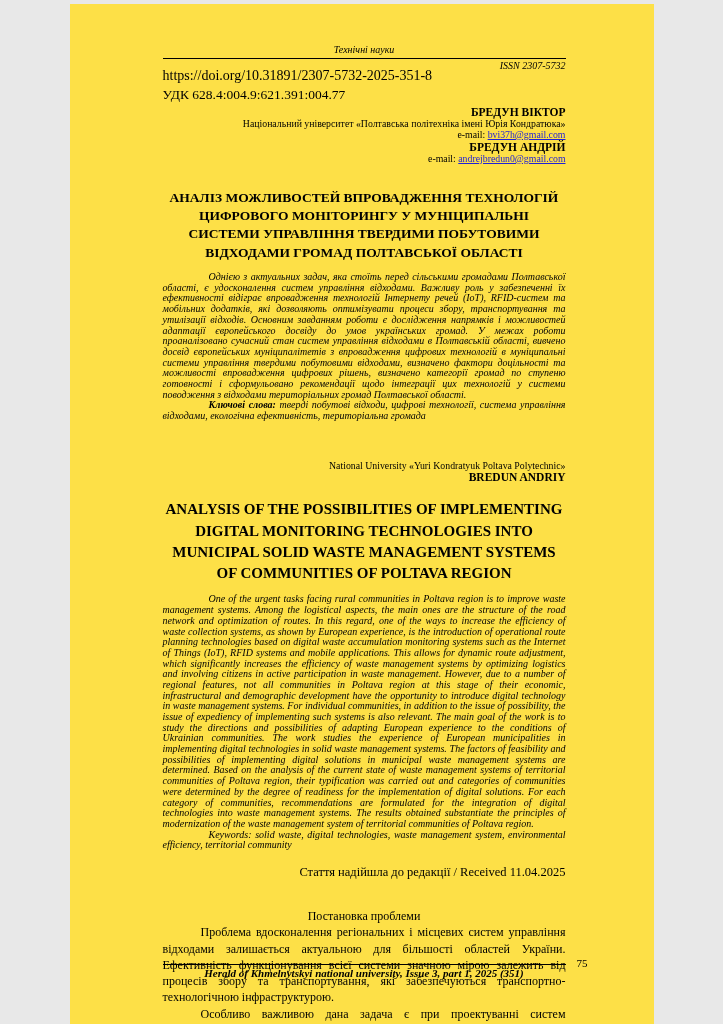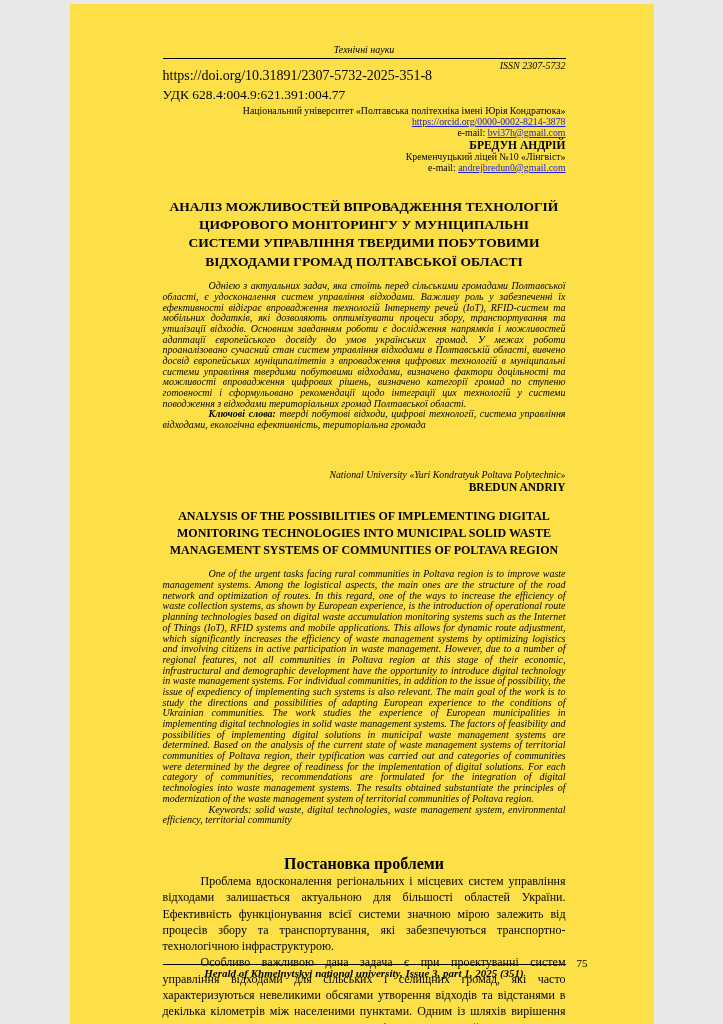--- a/index.html
+++ b/index.html
@@ -25,38 +25,38 @@
   
   .doi { margin-top: 9px; font-size: 14px; }
   .udc { margin-top: 3px; font-size: 13.5px; }
   
   .authors { margin-top: 3px; text-align: right; }
   .author-name { font-size: 11.5px; font-weight: bold; line-height: 1.12; }
   .author-line { font-size: 9.8px; line-height: 1.12; }
   a { text-decoration: underline; cursor: pointer; }
   .authors-en { margin-top: 38px; }
   .authors-en .author-name { line-height: 1.2; }
-  .authors-en .author-line { line-height: 1.2; font-style: italic; }
+  .authors-en .author-line { line-height: 1.2; }
   
   .title-uk {
     margin-top: 24px; text-align: center;
     font-size: 13.5px; font-weight: bold; line-height: 1.36;
   }
   .title-en {
     margin-top: 14px; text-align: center;
-    font-size: 12px; font-weight: bold; line-height: 1.42;
+    font-size: 15px; font-weight: bold; line-height: 1.42;
   }
   
   .abstract { margin-top: 10px; font-size: 10px; font-style: italic; text-align: justify; line-height: 1.07; }
   .abstract p { text-indent: 46px; }
   .kw-label-bold { font-weight: bold; }
   
   .dates { margin-top: 14px; text-align: right; font-size: 12.5px; line-height: 1.22; }
   
-  .section-heading { margin-top: 29px; text-align: center; font-size: 16px; font-weight: bold; }
+  .section-heading { margin-top: 29px; text-align: center; font-size: 12px; font-weight: normal; }
   .body-para { font-size: 12px; line-height: 1.36; text-align: justify; text-indent: 38px; }
   
   .footer {
     position: absolute; left: 93px; right: 88px; top: 960px;
     border-top: 1.2px solid #000;
     text-align: center;
     padding-top: 2px;
   }
   .footer-text { font-size: 11px; font-weight: bold; font-style: italic; }
   .page-number { position: absolute; right: -22px; top: -8px; font-size: 11px; font-weight: normal; font-style: normal; }
@@ -68,25 +68,24 @@
 
   <div class="journal-header">
     <span>Технічні науки</span>
     <span class="issn">ISSN 2307-5732</span>
   </div>
 
   <div class="doi">https://doi.org/10.31891/2307-5732-2025-351-8</div>
   <div class="udc">УДК 628.4:004.9:621.391:004.77</div>
 
   <div class="authors">
+    <div class="author-name">БРЕДУН ВІКТОР</div>
     <div class="author-line">Національний університет «Полтавська політехніка імені Юрія Кондратюка»</div>
-    <div class="author-line"><a style="color: rgb(33, 33, 214);">https://orcid.org/0000-0002-8214-3878</a></div>
     <div class="author-line"><span>e-mail: </span><a style="color: rgb(33, 33, 214);">bvi37h@gmail.com</a></div>
     <div class="author-name">БРЕДУН АНДРІЙ</div>
-    <div class="author-line">Кременчуцький ліцей №10 «Лінгвіст»</div>
     <div class="author-line"><span>e-mail: </span><a style="color: rgb(33, 33, 214);">andrejbredun0@gmail.com</a></div>
   </div>
 
   <h1 class="title-uk">АНАЛІЗ МОЖЛИВОСТЕЙ ВПРОВАДЖЕННЯ ТЕХНОЛОГІЙ ЦИФРОВОГО МОНІТОРИНГУ У МУНІЦИПАЛЬНІ СИСТЕМИ УПРАВЛІННЯ ТВЕРДИМИ ПОБУТОВИМИ ВІДХОДАМИ ГРОМАД ПОЛТАВСЬКОЇ ОБЛАСТІ</h1>
 
   <div class="abstract">
     <p>Однією з актуальних задач, яка стоїть перед сільськими громадами Полтавської області, є удосконалення систем управління відходами. Важливу роль у забезпеченні їх ефективності відіграє впровадження технологій Інтернету речей (ІоТ), RFID-систем та мобільних додатків, які дозволяють оптимізувати процеси збору, транспортування та утилізації відходів. Основним завданням роботи є дослідження напрямків і можливостей адаптації європейського досвіду до умов українських громад. У межах роботи проаналізовано сучасний стан систем управління відходами в Полтавській області, вивчено досвід європейських муніципалітетів з впровадження цифрових технологій в муніципальні системи управління твердими побутовими відходами, визначено фактори доцільності та можливості впровадження цифрових рішень, визначено категорії громад по ступеню готовності і сформульовано рекомендації щодо інтеграції цих технологій у системи поводження з відходами територіальних громад Полтавської області.</p>
     <p><span class="kw-label-bold">Ключові слова:</span><span> тверді побутові відходи, цифрові технології, система управління відходами, екологічна ефективність, територіальна громада</span></p>
   </div>
 
@@ -96,20 +95,21 @@
   </div>
 
   <h2 class="title-en">ANALYSIS OF THE POSSIBILITIES OF IMPLEMENTING DIGITAL MONITORING TECHNOLOGIES INTO MUNICIPAL SOLID WASTE MANAGEMENT SYSTEMS OF COMMUNITIES OF POLTAVA REGION</h2>
 
   <div class="abstract">
     <p>One of the urgent tasks facing rural communities in Poltava region is to improve waste management systems. Among the logistical aspects, the main ones are the structure of the road network and optimization of routes. In this regard, one of the ways to increase the efficiency of waste collection systems, as shown by European experience, is the introduction of operational route planning technologies based on digital waste accumulation monitoring systems such as the Internet of Things (IoT), RFID systems and mobile applications. This allows for dynamic route adjustment, which significantly increases the efficiency of waste management systems by optimizing logistics and involving citizens in active participation in waste management. However, due to a number of regional features, not all communities in Poltava region at this stage of their economic, infrastructural and demographic development have the opportunity to introduce digital technology in waste management systems. For individual communities, in addition to the issue of possibility, the issue of expediency of implementing such systems is also relevant. The main goal of the work is to study the directions and possibilities of adapting European experience to the conditions of Ukrainian communities. The work studies the experience of European municipalities in implementing digital technologies in solid waste management systems. The factors of feasibility and possibilities of implementing digital solutions in municipal waste management systems are determined. Based on the analysis of the current state of waste management systems of territorial communities of Poltava region, their typification was carried out and categories of communities were determined by the degree of readiness for the implementation of digital solutions. For each category of communities, recommendations are formulated for the integration of digital technologies into waste management systems. The results obtained substantiate the principles of modernization of the waste management system of territorial communities of Poltava region.</p>
     <p><span>Keywords:</span><span> solid waste, digital technologies, waste management system, environmental efficiency, territorial community</span></p>
   </div>
 
   <div class="dates">
+    <div>Стаття надійшла до редакції / Received 11.04.2025</div>
   </div>
 
   <h3 class="section-heading">Постановка проблеми</h3>
 
   <p class="body-para">Проблема вдосконалення регіональних і місцевих систем управління відходами залишається актуальною для більшості областей України. Ефективність функціонування всієї системи значною мірою залежить від процесів збору та транспортування, які забезпечуються транспортно-технологічною інфраструктурою.</p>
   <p class="body-para">Особливо важливою дана задача є при проектуванні систем управління відходами для сільських і селищних громад, які часто характеризуються невеликими обсягами утворення відходів та відстанями в декілька кілометрів між населеними пунктами. Одним із шляхів вирішення даної задачі є впровадження сучасних цифрових технологій, які дозволяють оперативно планувати маршрути в залежності від завантаженості контейнерів на майданчиках. Такі технології широко використовуються в Європі та дають суттєвий економічний та екологічний ефект. У зв’язку з цим важливим завданням є вивчення шляхів і можливостей адаптації європейського досвіду до умов українських громад, що сприятиме підвищенню ефективності муніципальних систем управління відходами.</p>
 
   <div class="footer">
     <div class="footer-text">Herald of Khmelnytskyi national university,  Issue 3, part 1, 2025 (351)</div>
     <div class="page-number">75</div>

